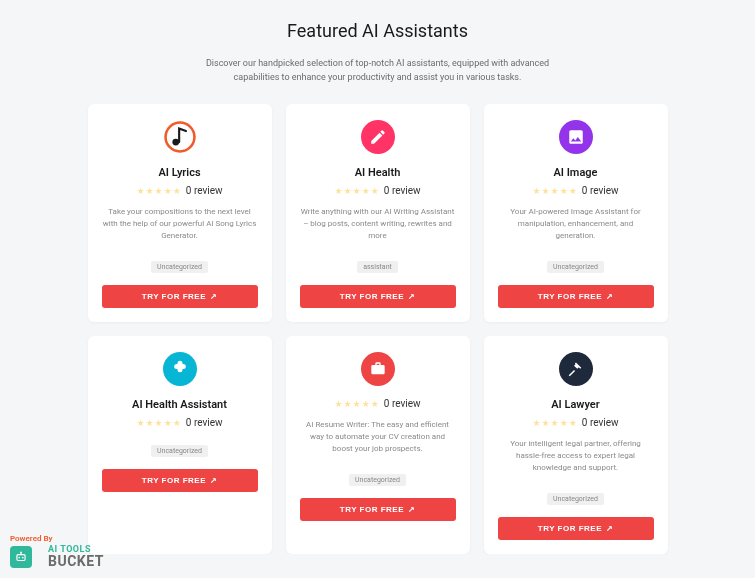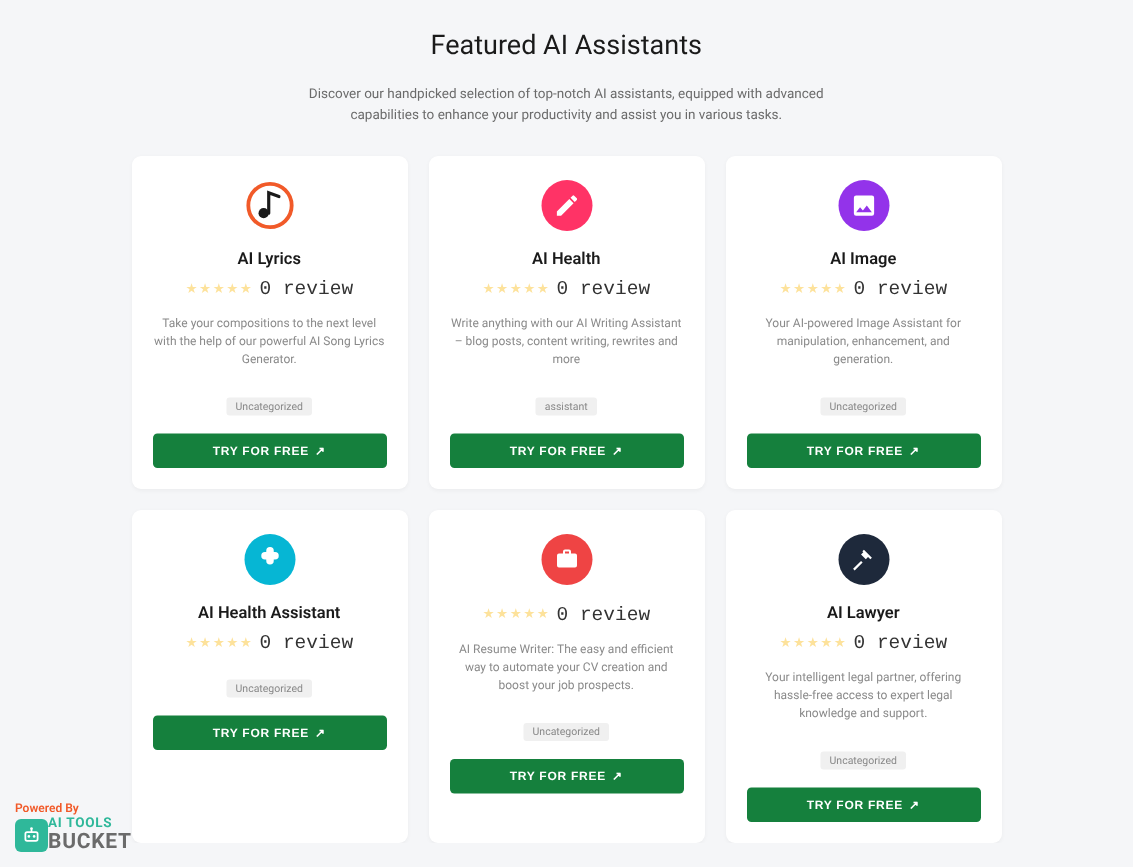--- a/index.html
+++ b/index.html
@@ -7,28 +7,28 @@
 .header { text-align: center; margin-bottom: 20px; }
 .header h1 { font-size: 18px; font-weight: 400; color: #1a1a1a; margin-bottom: 8px; }
 .header p { font-size: 9px; color: #6b6b6b; line-height: 1.5; max-width: 370px; margin: 16px auto; }
 .grid { display: grid; grid-template-columns: repeat(3, 1fr); gap: 14px; max-width: 580px; margin: 0 auto; }
 .card { background: #fff; border-radius: 6px; padding: 16px 14px 14px; text-align: center; box-shadow: 0 1px 3px rgba(0,0,0,0.04); }
 .icon-wrap { width: 34px; height: 34px; border-radius: 50%; margin: 0 auto 12px; display: flex; align-items: center; justify-content: center; }
 .card h3 { font-size: 11px; font-weight: 600; color: #1a1a1a; margin-bottom: 6px; }
 .rating { display: flex; align-items: center; justify-content: center; gap: 5px; margin-bottom: 10px; }
 .stars { display: flex; gap: 1px; }
 .star { color: #fbbf24; font-size: 9px; opacity: 0.45; }
-.review-count { font-size: 13px; color: #333; font-family: Liberation Mono, monospace; }
+.review-count { font-size: 10px; color: #333; }
 .desc { font-size: 8px; color: #8a8a8a; line-height: 1.5; margin-bottom: 12px; min-height: 36px; }
 .tag { display: inline-block; background: #f0f0f0; color: #888; font-size: 7px; padding: 2px 6px; border-radius: 2px; margin-bottom: 12px; }
-.cta { display: block; width: 100%; background: #15803d; color: #fff; border: none; padding: 7px 0; font-size: 8px; font-weight: 700; letter-spacing: 0.5px; border-radius: 3px; cursor: pointer; text-transform: uppercase; }
+.cta { display: block; width: 100%; background: #ef4444; color: #fff; border: none; padding: 7px 0; font-size: 8px; font-weight: 700; letter-spacing: 0.5px; border-radius: 3px; cursor: pointer; text-transform: uppercase; }
 .cta-arrow { margin-left: 4px; }
 .footer-brand { position: fixed; bottom: 10px; left: 10px; }
 .powered { font-size: 8px; color: #f15a29; font-weight: 600; margin-bottom: 2px; }
-.brand-box { display: flex; align-items: center; gap: 0; }
+.brand-box { display: flex; align-items: center; gap: 16px; }
 .brand-icon { width: 22px; height: 22px; background: #2fb89a; border-radius: 4px; display: flex; align-items: center; justify-content: center; }
 .brand-text { line-height: 1; }
 .brand-top { font-size: 9px; font-weight: 700; color: #2fb89a; letter-spacing: 0.5px; }
 .brand-bot { font-size: 14px; font-weight: 700; color: #6b6b6b; letter-spacing: 0.5px; }
 </style>
 </head>
 <body>
 
 <div class="header">
   <h1>Featured AI Assistants</h1>

